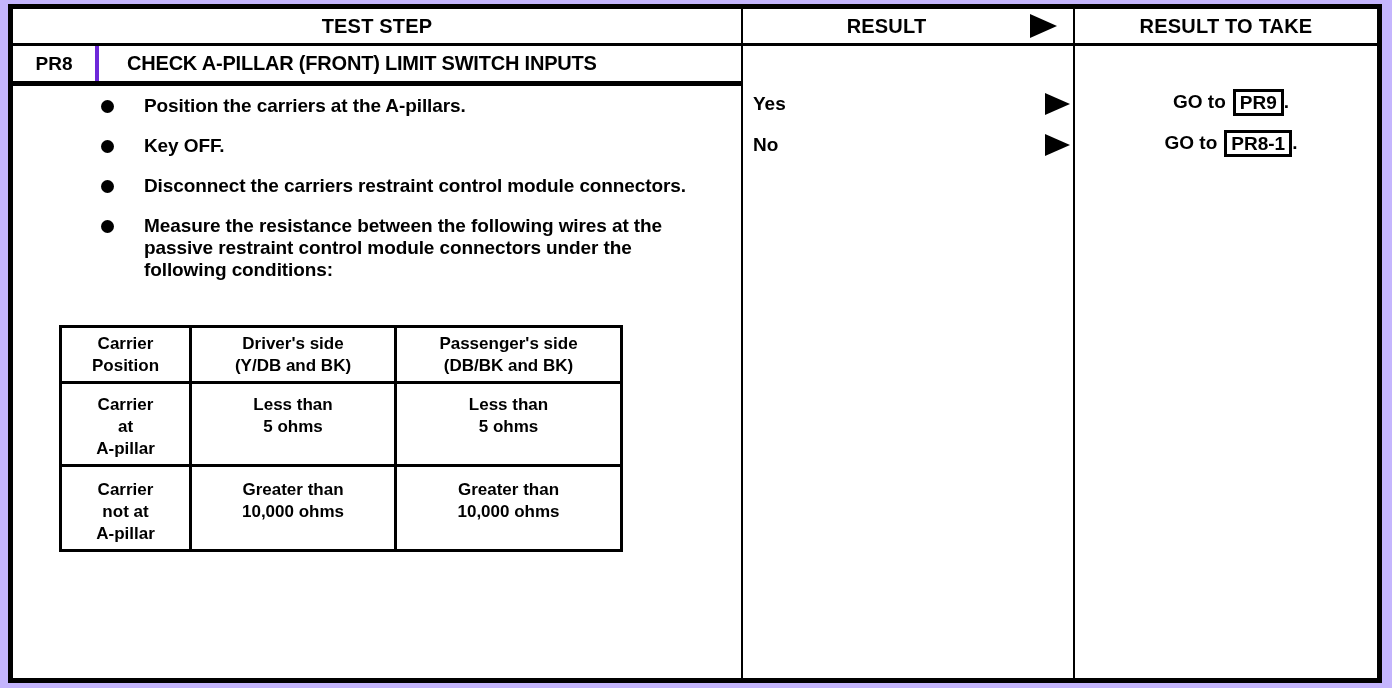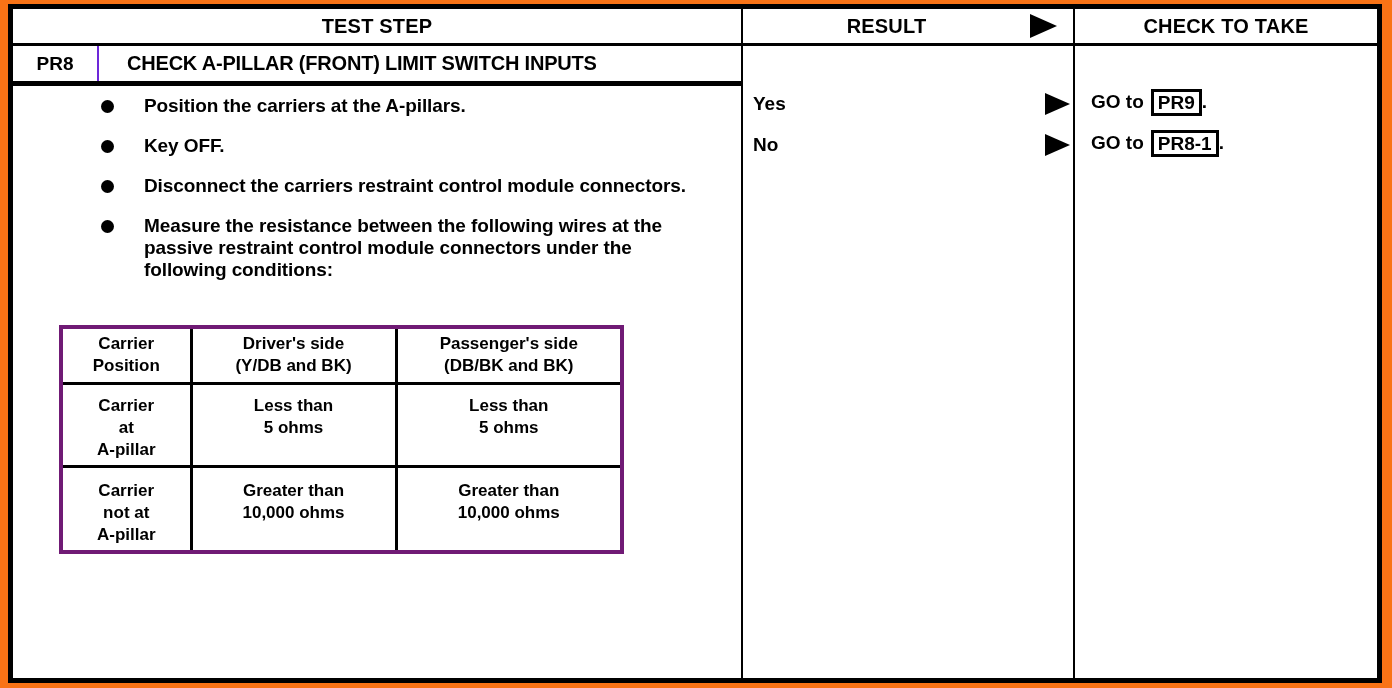--- a/index.html
+++ b/index.html
@@ -3,21 +3,21 @@
 <meta charset="utf-8">
 <style>
   * { margin: 0; padding: 0; box-sizing: border-box; }
   html, body {
     width: 1392px; height: 688px;
     background: #fff;
     font-family: "Liberation Sans", sans-serif;
     color: #000;
     overflow: hidden;
   }
-  .page { position: relative; width: 1392px; height: 688px; background: #f97316; }
+  .page { position: relative; width: 1392px; height: 688px; background: #c4b5fd; }
 
   
   .ptable {
     position: absolute; left: 8px; top: 4px;
     width: 1374px; height: 679px;
     border: 5px solid #000;
     display: grid;
     grid-template-columns: 730px 332px 1fr;
     grid-template-rows: 37px 1fr;
     background: #fff;
@@ -46,21 +46,21 @@
   }
 
   
   .step-row {
     display: flex; align-items: stretch;
     height: 40px;
     border-bottom: 5px solid #000;
   }
   .step-id {
     flex: 0 0 86px;
-    border-right: 2px solid #6d28d9;
+    border-right: 4px solid #6d28d9;
     display: flex; align-items: center; justify-content: center;
     font-weight: bold; font-size: 19px;
   }
   .step-title {
     flex: 1; display: flex; align-items: center;
     padding-left: 28px;
     font-weight: bold; font-size: 20px; letter-spacing: -0.2px;
     white-space: nowrap;
   }
 
@@ -81,21 +81,21 @@
     letter-spacing: -0.1px;
     max-width: 575px;
   }
 
   
   .rtable-wrap { padding: 26px 0 0 46px; }
   table.rtable {
     border-collapse: collapse;
     table-layout: fixed;
     width: 561px;
-    border: 4px solid #701a75;
+    border: 2px solid #701a75;
     margin-bottom: 0;
   }
   table.rtable td {
     border: 3px solid #000;
     text-align: center; vertical-align: middle;
     font-weight: bold; font-size: 17px; line-height: 22px;
     white-space: pre-line;
     padding: 4px 2px;
   }
   table.rtable col.c1 { width: 130px; }
@@ -116,20 +116,21 @@
   }
   .result-label { font-weight: bold; font-size: 19px; }
 
   
   .action-body { padding: 44px 6px 0 16px; }
   .action-row {
     height: 24px; margin-bottom: 17px;
     display: flex; align-items: center;
     font-weight: bold; font-size: 19px;
     white-space: nowrap;
+    justify-content: center;
   }
   .action-prefix { margin-right: 7px; }
   .ref-box {
     display: inline-block;
     border: 3px solid #000;
     padding: 0 4px;
     line-height: 21px;
     font-weight: bold;
   }
 </style>
@@ -140,21 +141,21 @@
   <div class="ptable">
 
     <div class="hcell col-sep">
       <span>TEST STEP</span>
     </div>
     <div class="hcell col-sep result-h">
       <span class="h-label">RESULT</span>
       <span class="tri"></span>
     </div>
     <div class="hcell">
-      <span>CHECK TO TAKE</span>
+      <span>RESULT TO TAKE</span>
     </div>
 
     <div class="bcell col-sep">
 
       <div class="step-row">
         <div class="step-id">PR8</div>
         <div class="step-title">CHECK A-PILLAR (FRONT) LIMIT SWITCH INPUTS</div>
       </div>
 
       <div class="bullets">

